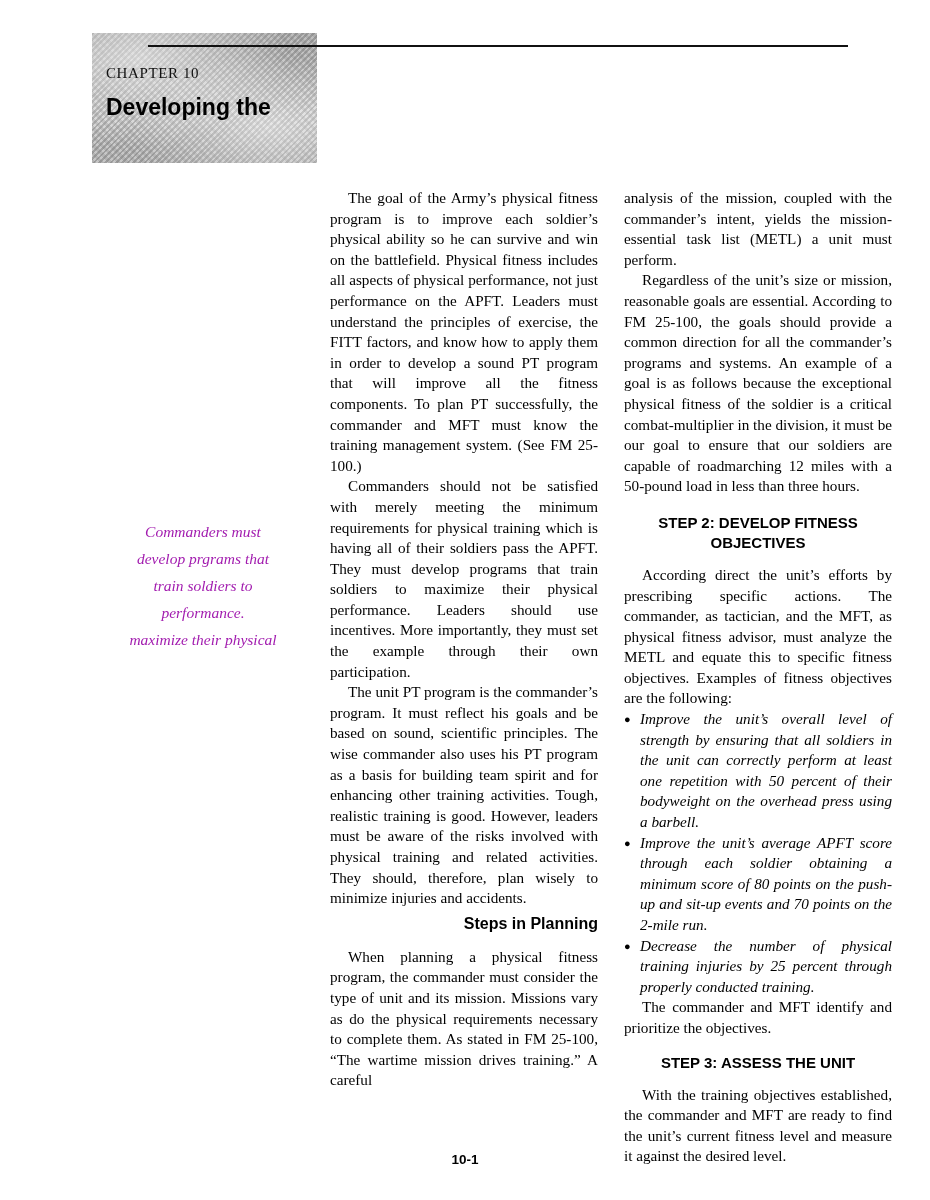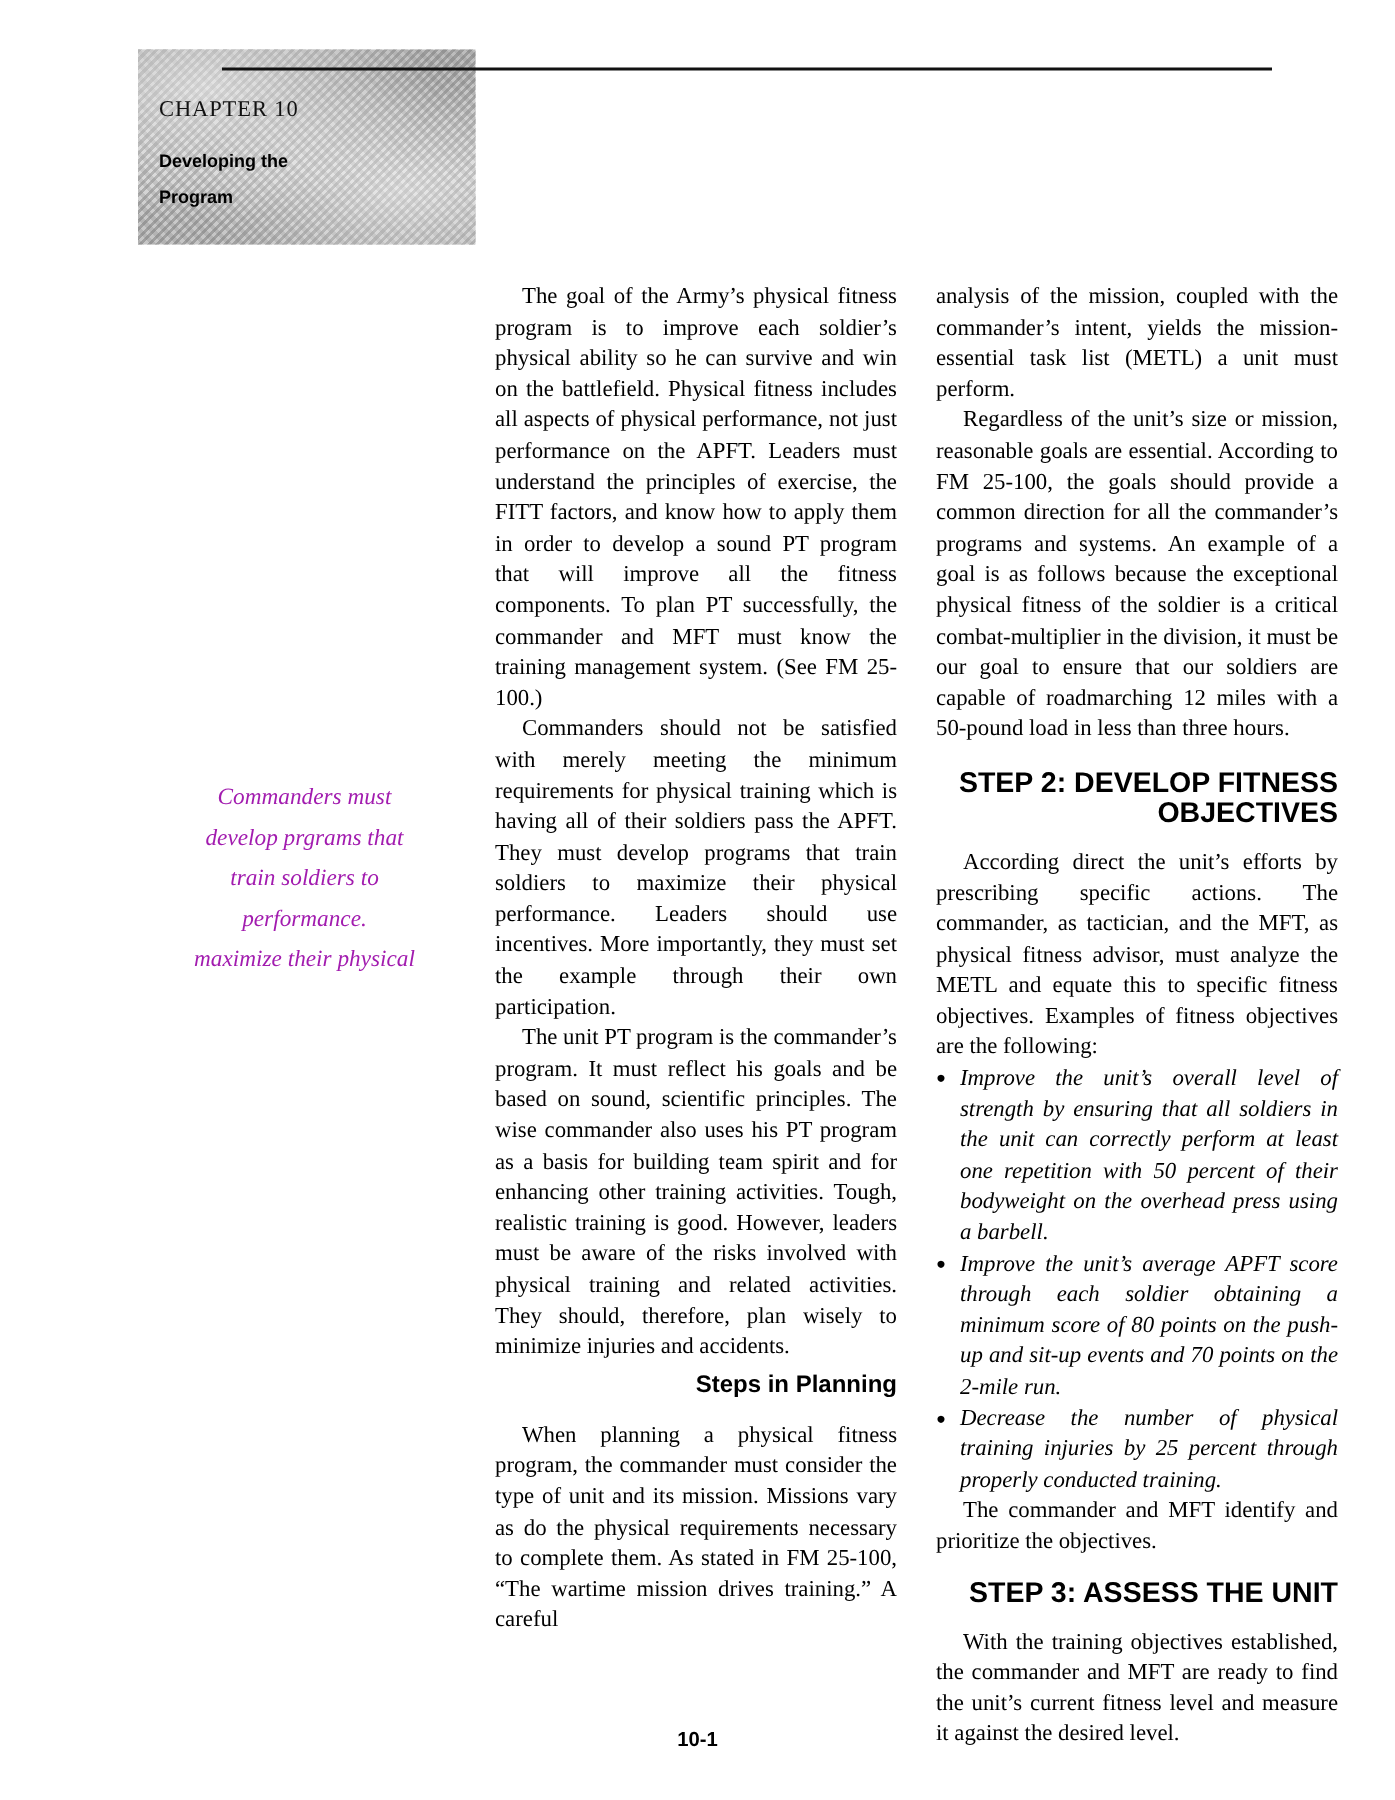--- a/index.html
+++ b/index.html
@@ -66,21 +66,21 @@
     z-index: 2;
   }
   .chapter-title {
     position: absolute;
     left: 14px;
     top: 62px;
     width: 190px;
     z-index: 3;
     font-family: "Liberation Sans", sans-serif;
     font-weight: bold;
-    font-size: 12px;
+    font-size: 23px;
     line-height: 24px;
     color: #000;
   }
 
   
   .pullquote {
     position: absolute;
     left: 92px;
     top: 518px;
     width: 222px;
@@ -114,23 +114,23 @@
   h2.section-head {
     font-family: "Liberation Sans", sans-serif;
     font-size: 16px;
     font-weight: bold;
     text-align: right;
     margin: 4px 0 12px 0;
     line-height: 22px;
   }
   h3.step-head {
     font-family: "Liberation Sans", sans-serif;
-    font-size: 19px;
-    font-weight: bold;
-    text-align: right;
+    font-size: 15px;
+    font-weight: bold;
+    text-align: center;
     margin: 16px 0 12px 0;
     line-height: 20px;
   }
   h3.step-head.tight { margin-top: 14px; }
 
   ul.bullets {
     list-style: none;
     margin: 0;
     padding: 0;
     font-style: italic;
@@ -162,21 +162,20 @@
   }
 </style>
 </head>
 <body>
 
 <div class="chapter-block">
   <div class="chapter-shade"></div>
   <div class="chapter-label">CHAPTER 10</div>
   <div class="chapter-title">
     <div>Developing the</div>
-    <div>Program</div>
   </div>
 </div>
 <div class="chapter-rule"></div>
 
 <div class="pullquote">
   <div>Commanders must</div>
   <div>develop prgrams that</div>
   <div>train soldiers to</div>
   <div>performance.</div>
   <div>maximize their physical</div>

